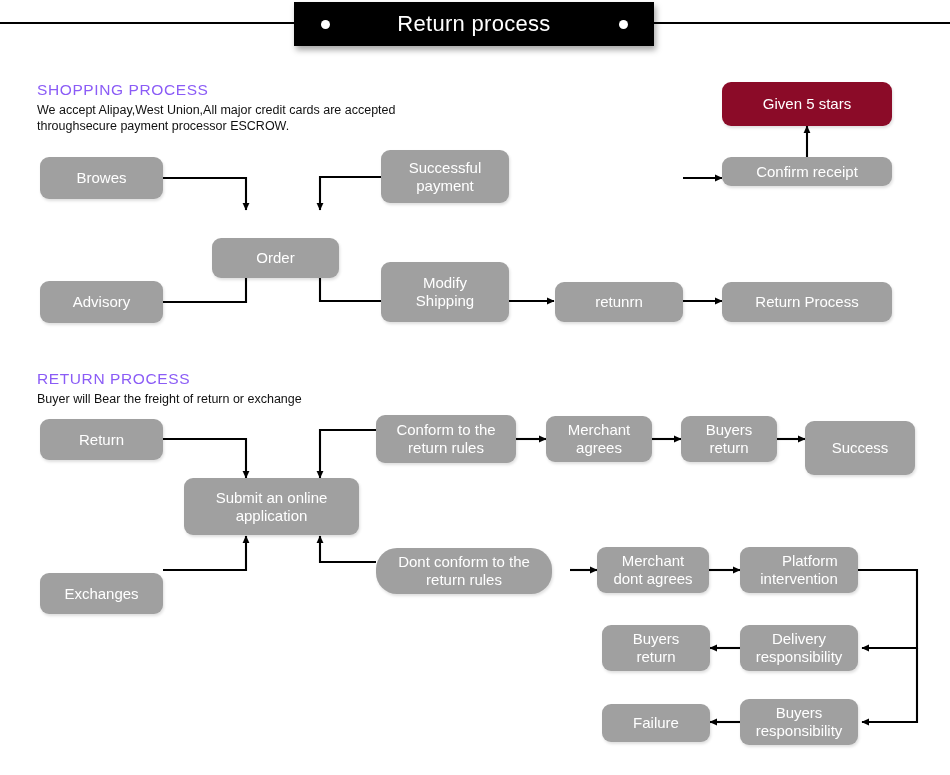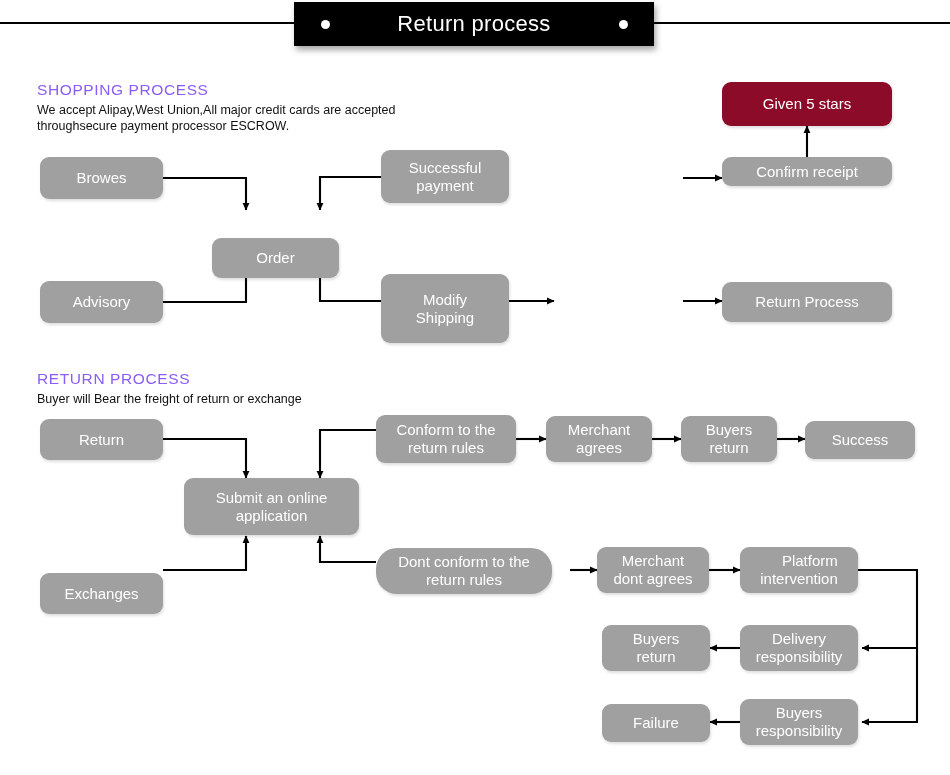--- a/index.html
+++ b/index.html
@@ -178,24 +178,25 @@
 
   <div class="node" style="left:40px;  top:157px; width:123px; height:42px;">Browes</div>
 
   <div class="node" style="left:212px; top:218px; width:127px; height:40px;margin-top:20px;">Order</div>
 
   <div class="node" style="left:40px;  top:281px; width:123px; height:42px;">Advisory</div>
 
   <div class="node" style="left:381px; top:150px; width:128px; height:53px;">Successful
 payment</div>
 
-  <div class="node" style="left:381px; top:274px; width:128px; height:69px;">Modify
+  <div class="node" style="left:381px; top:262px; width:128px; height:60px;">Modify
 Shipping</div>
 
 
+  <div class="node" style="left:555px; top:282px; width:128px; height:40px;">retunrn</div>
 
   <div class="node" style="left:722px; top:157px; width:170px; height:29px;">Confirm receipt</div>
 
   <div class="node" style="left:722px; top:282px; width:170px; height:40px;">Return Process</div>
 
   <div class="node accent" style="left:722px; top:82px; width:170px; height:44px;">Given 5 stars</div>
 
   <div class="node" style="left:40px;  top:419px; width:123px; height:41px;">Return</div>
 
   <div class="node" style="left:184px; top:478px; width:175px; height:57px;">Submit an online
@@ -208,21 +209,21 @@
 
   <div class="node" style="left:376px; top:548px; width:176px; height:46px;border-radius:21px;">Dont conform to the
 return rules</div>
 
   <div class="node" style="left:546px; top:416px; width:106px; height:46px;">Merchant
 agrees</div>
 
   <div class="node" style="left:681px; top:416px; width:96px; height:46px;">Buyers
 return</div>
 
-  <div class="node" style="left:805px; top:421px; width:110px; height:38px;">Success</div>
+  <div class="node" style="left:805px; top:421px; width:110px; height:54px;">Success</div>
 
   <div class="node" style="left:597px; top:547px; width:112px; height:46px;">Merchant
 dont agrees</div>
 
   <div class="node" style="left:740px; top:547px; width:118px; height:46px;text-align:right;">Platform
 intervention</div>
 
   <div class="node" style="left:740px; top:625px; width:118px; height:46px;">Delivery
 responsibility</div>
 

